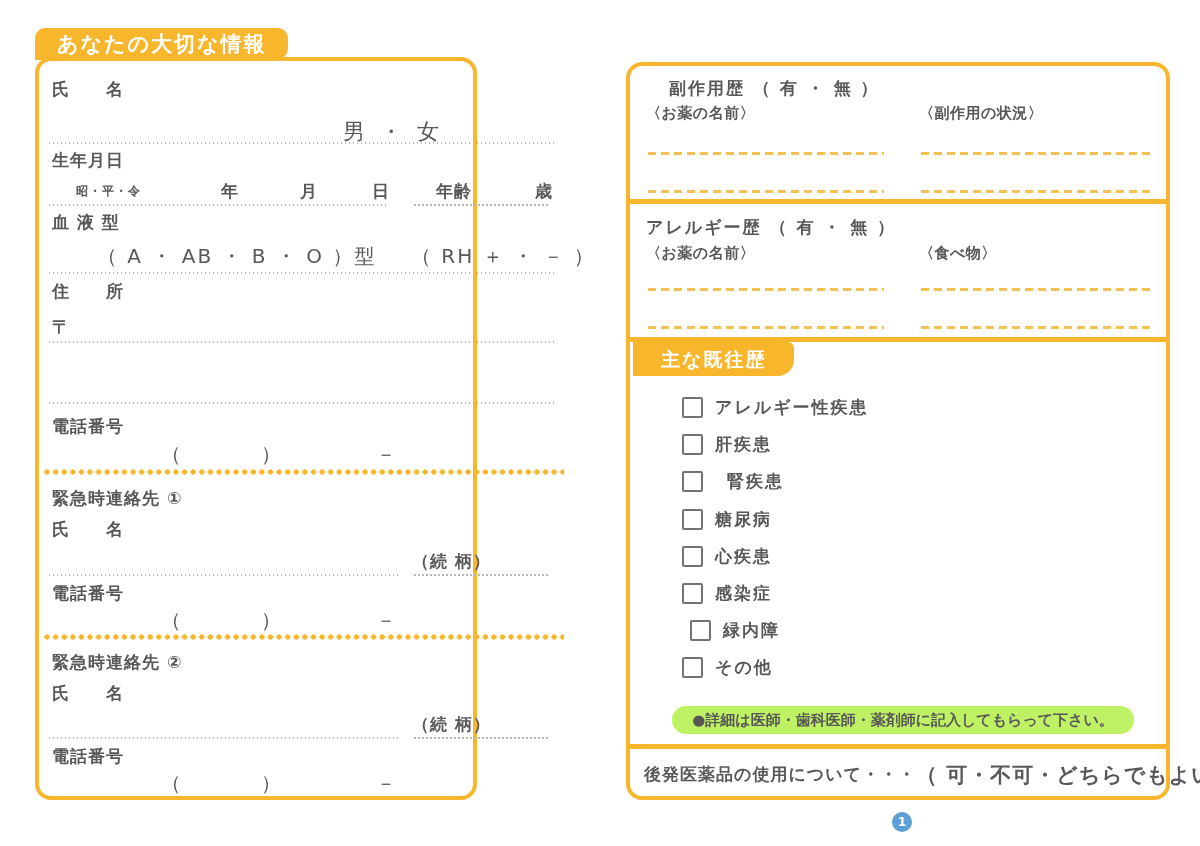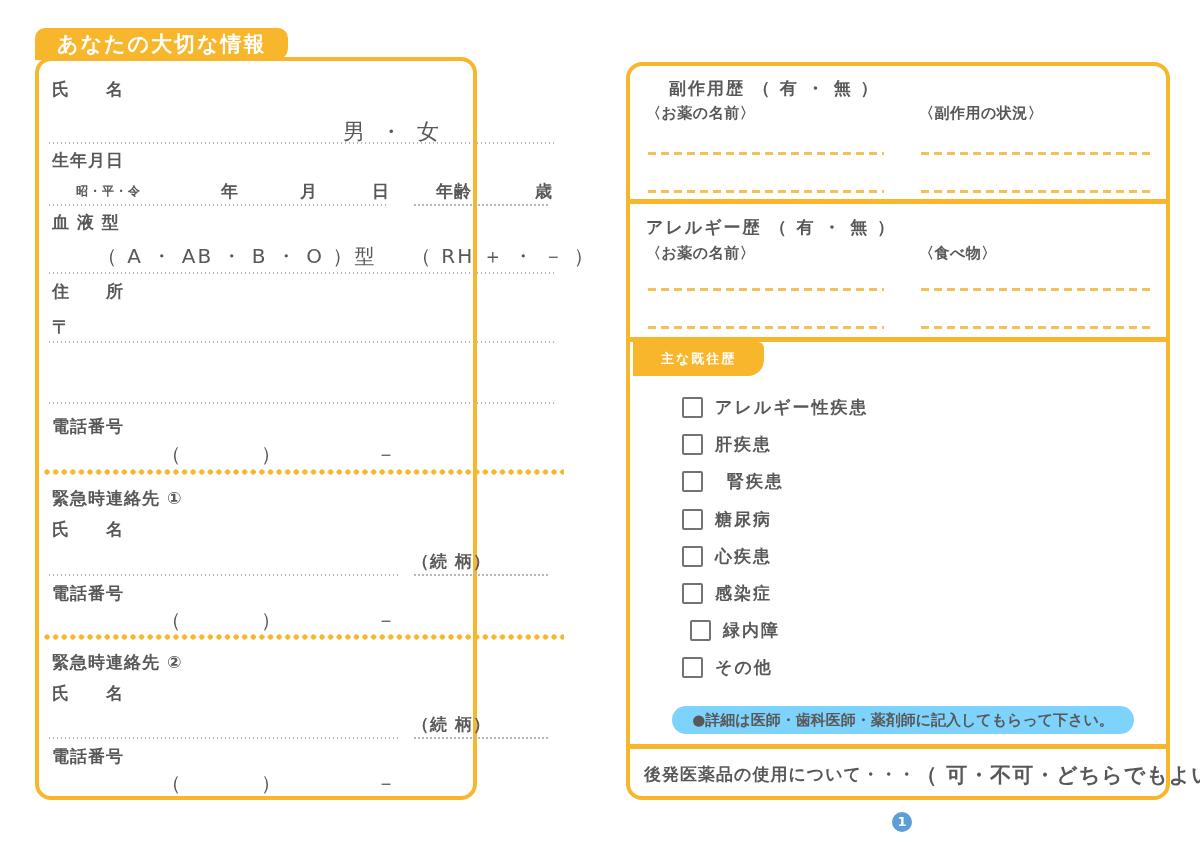--- a/index.html
+++ b/index.html
@@ -17,30 +17,30 @@
   
   .dline{position:absolute;height:2px;background-image:repeating-linear-gradient(90deg,#b7b7b7 0 1.5px,transparent 1.5px 4px);}
   
   .odash{position:absolute;height:3px;background-image:repeating-linear-gradient(90deg,#F3C155 0 8px,transparent 8px 13px);}
   
   .odots{position:absolute;left:5px;width:520px;height:6px;background-image:radial-gradient(circle at 3px 3px,#F8B62D 2.4px,transparent 2.9px);background-size:8.6px 6px;background-repeat:repeat-x;}
   
   .odiv{position:absolute;left:0;width:100%;height:5px;background:#F8B62D;}
   .badge{position:absolute;background:#F8B62D;color:#fff;font-weight:bold;}
   #main-badge{left:35px;top:28px;height:32px;line-height:32px;padding:0 22px;font-size:21px;letter-spacing:2px;border-radius:10px 10px 12px 0;z-index:3;}
-  #history-badge{left:3px;top:276px;height:34px;line-height:34px;padding:0 28px;font-size:13px;letter-spacing:2px;border-radius:0 6px 16px 0;}
+  #history-badge{left:3px;top:276px;height:34px;line-height:34px;padding:0 28px;font-size:19px;letter-spacing:2px;border-radius:0 6px 16px 0;}
   .phrow{position:absolute;display:flex;font-size:20px;color:#595757;}
   .phrow .g2{margin-left:80px;}
   .phrow .g3{margin-left:95px;}
   .chk{position:absolute;left:52px;display:flex;align-items:center;gap:12px;height:22px;}
   .box{width:17px;height:17px;border:2px solid #767272;background:#fff;border-radius:2px;flex:0 0 auto;}
   .chk .t{font-size:17px;font-weight:bold;letter-spacing:2px;}
   .collbl{position:absolute;font-size:15px;font-weight:bold;white-space:nowrap;letter-spacing:0.5px;}
   .sect-title{position:absolute;font-size:17px;font-weight:bold;white-space:nowrap;letter-spacing:2px;}
-  #note-pill{position:absolute;left:42px;top:640px;width:462px;height:28px;line-height:28px;background:#7dd3fc;border-radius:14px;text-align:center;font-size:15px;font-weight:bold;white-space:nowrap;}
+  #note-pill{position:absolute;left:42px;top:640px;width:462px;height:28px;line-height:28px;background:#bef264;border-radius:14px;text-align:center;font-size:15px;font-weight:bold;white-space:nowrap;}
   #generics-row{position:absolute;left:0;top:683px;width:100%;height:51px;display:flex;align-items:center;padding-left:14px;box-sizing:border-box;white-space:nowrap;}
   #generics-row .g-lbl{font-size:17px;font-weight:bold;letter-spacing:1px;}
   #generics-row .g-opt{font-size:21px;font-weight:bold;letter-spacing:1px;}
   #page-dot{position:absolute;left:892px;top:812px;width:20px;height:20px;border-radius:50%;background:#5B9FD6;color:#fff;font-size:13px;font-weight:bold;text-align:center;line-height:20px;}
 </style>
 </head>
 <body>
 
 <div class="badge" id="main-badge">あなたの大切な情報</div>
 

